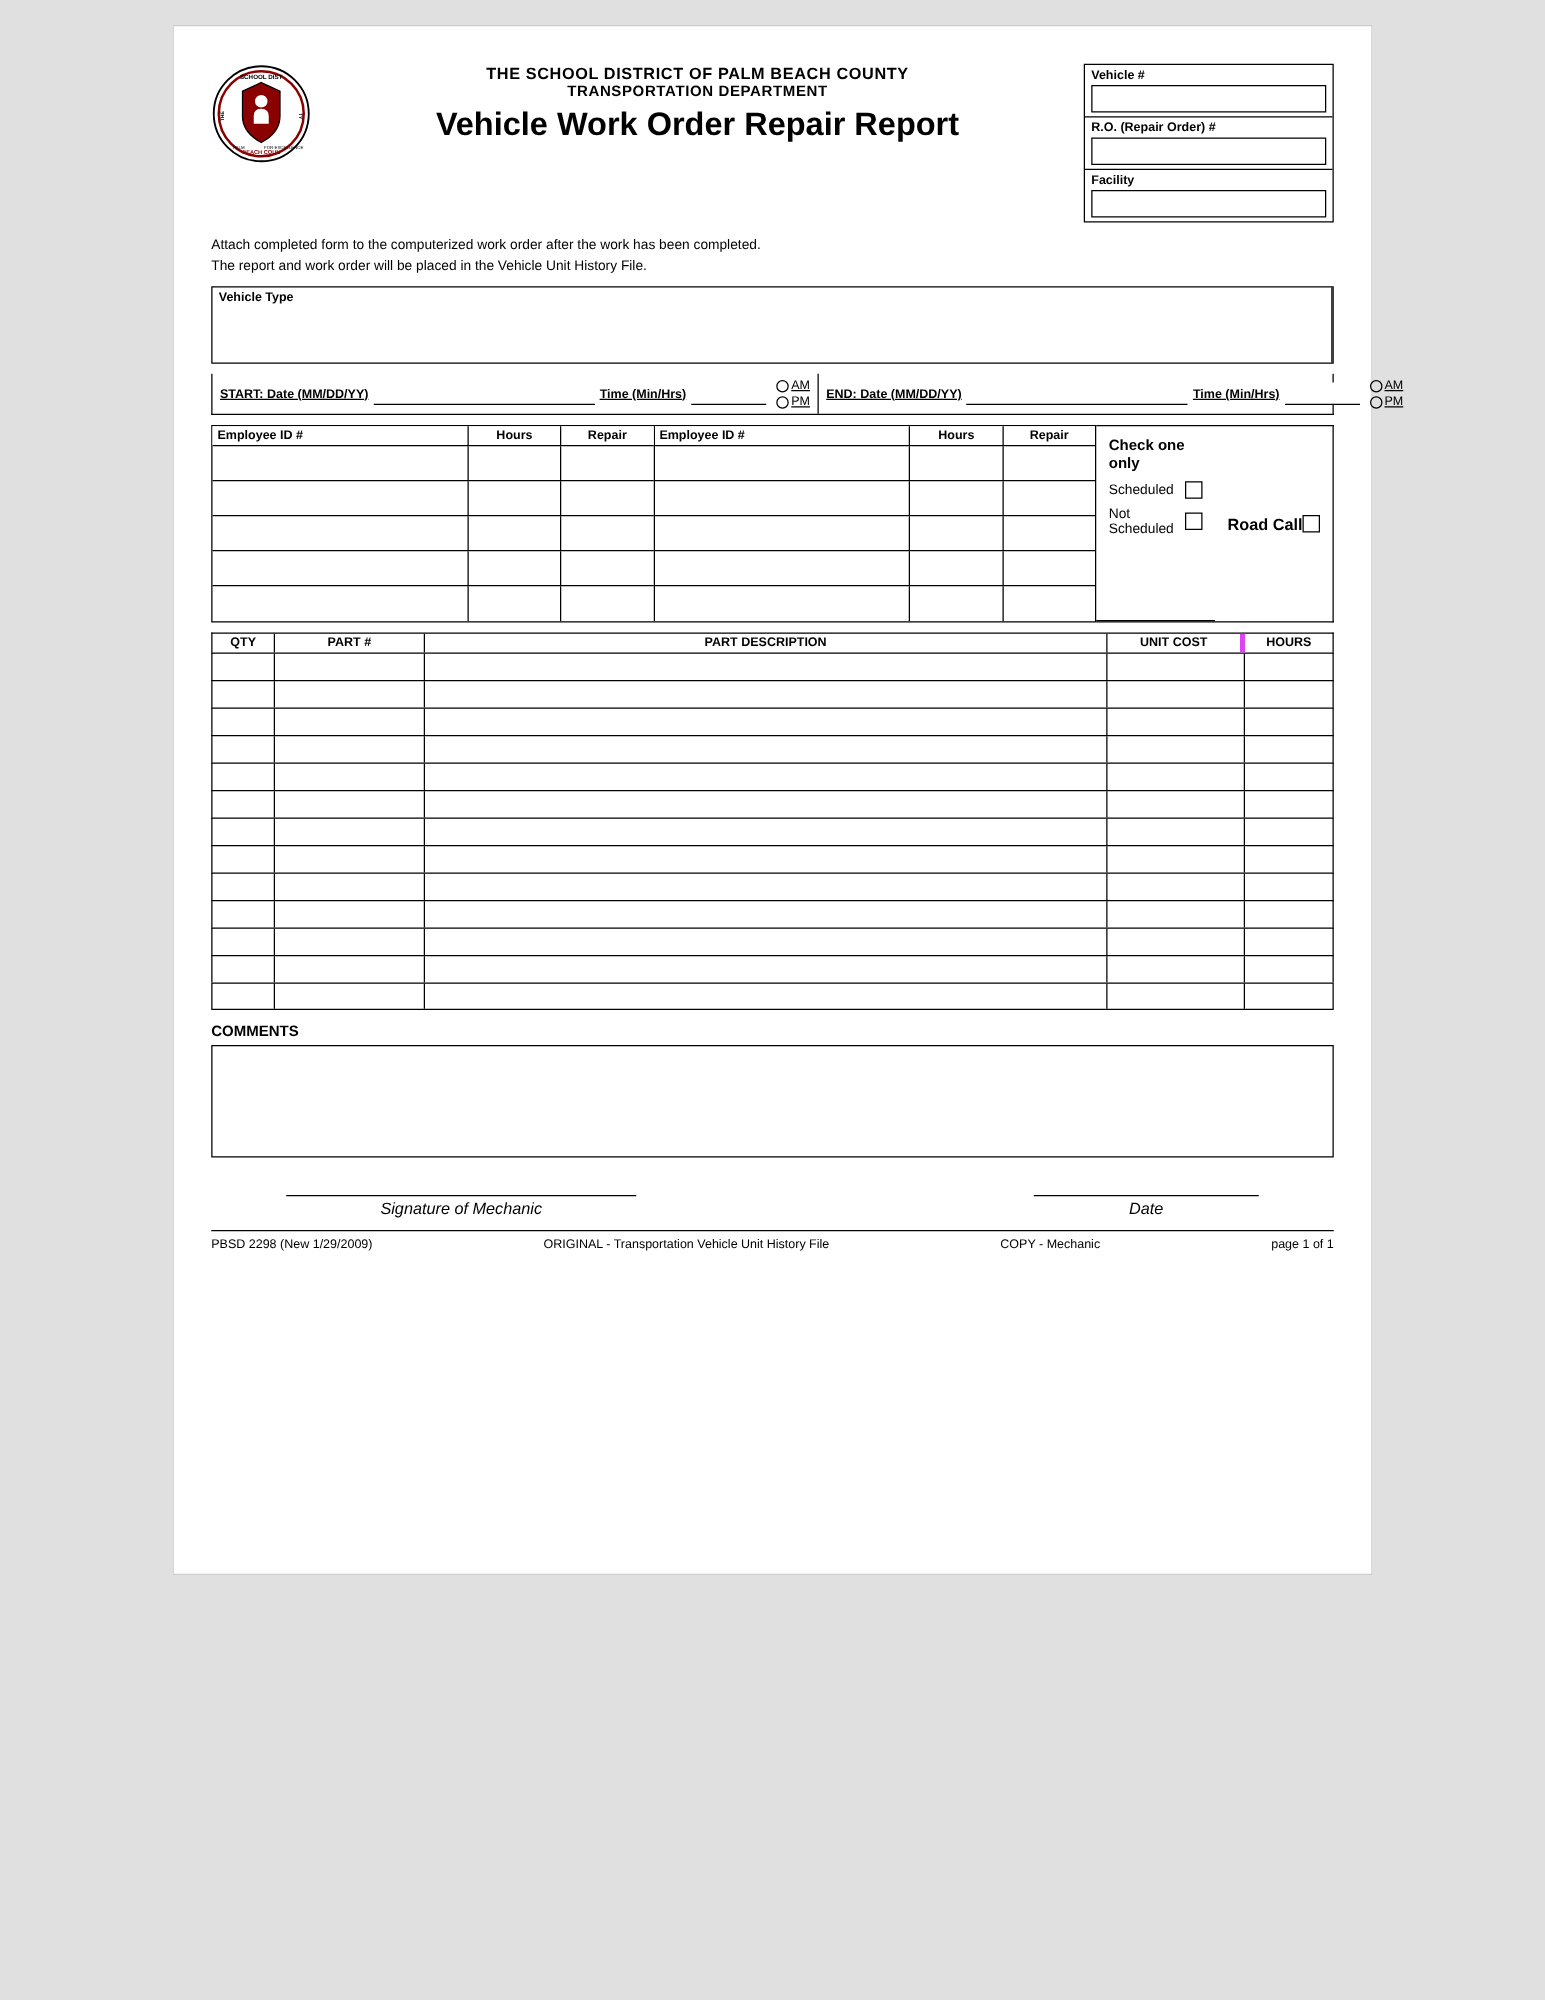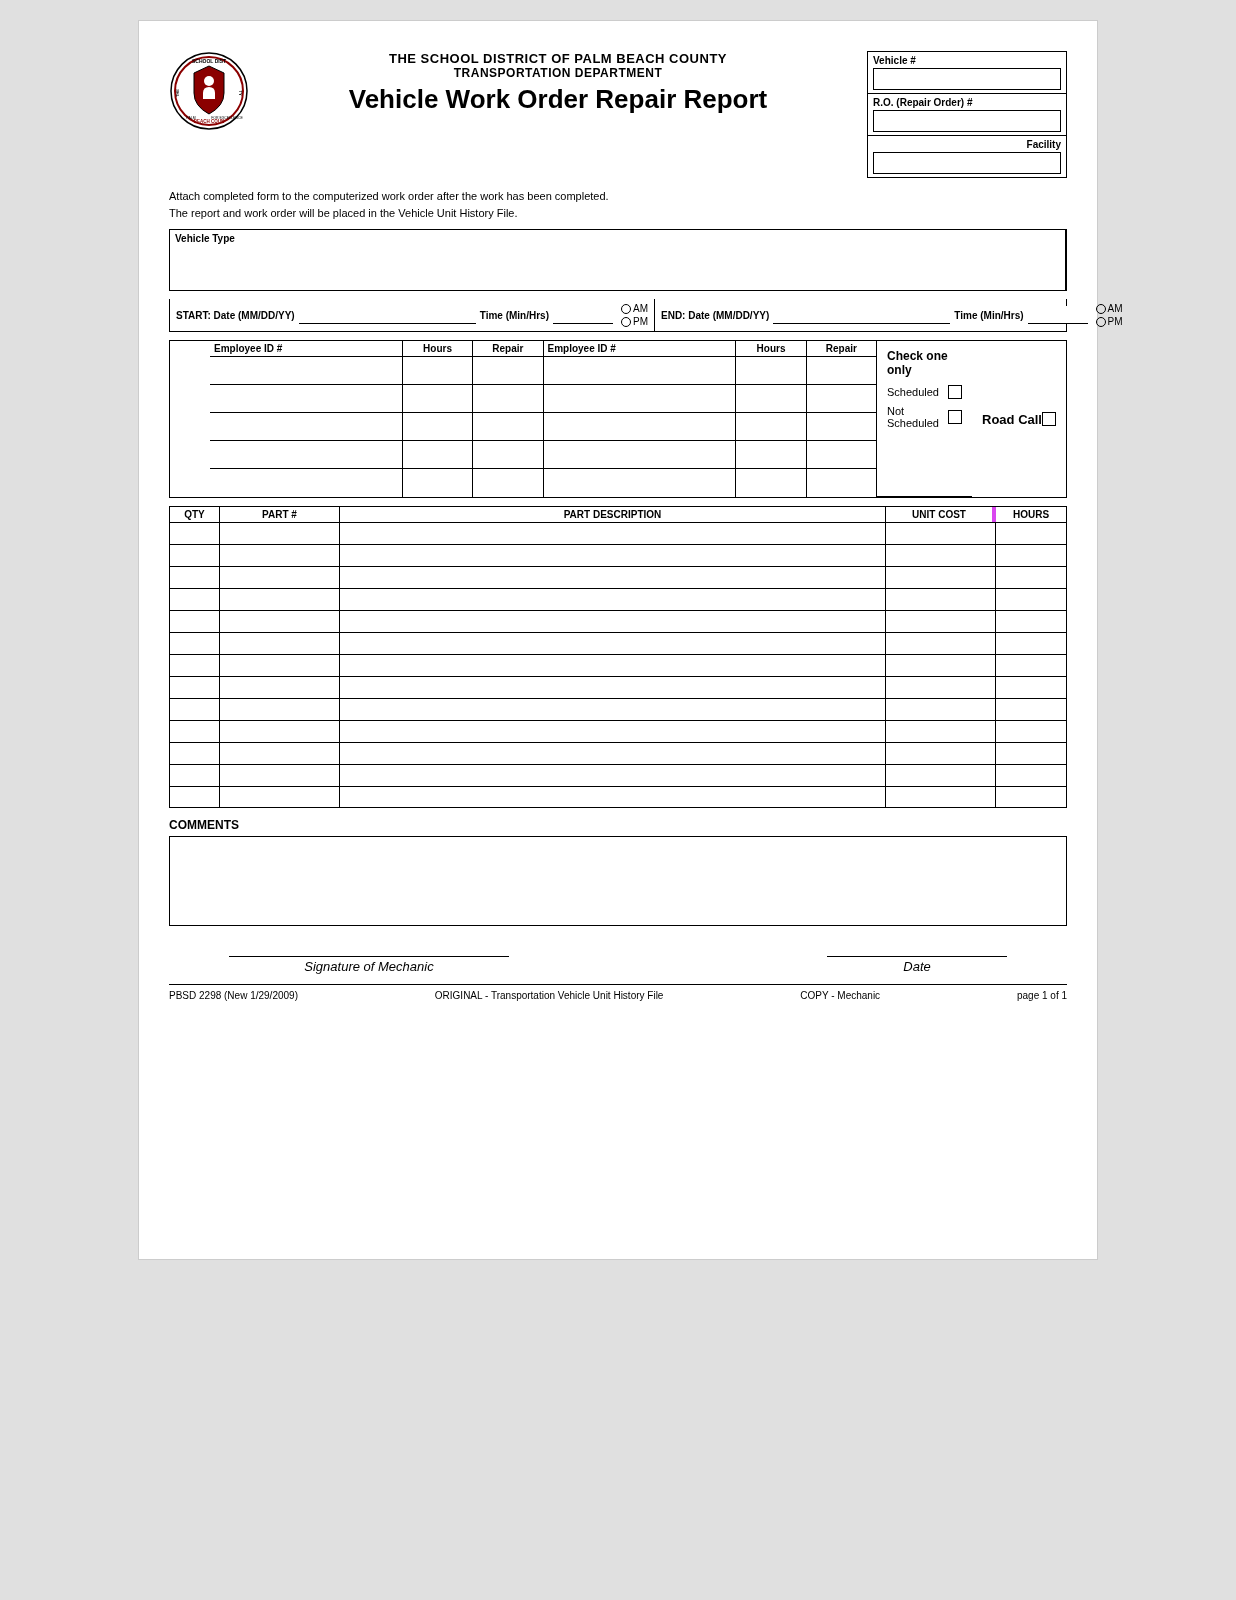--- a/index.html
+++ b/index.html
@@ -56,21 +56,20 @@
       flex-shrink: 0;
       border: 1px solid #000;
       font-size: 11px;
     }
     .header-right .field-block {
       padding: 3px 5px;
       border-bottom: 1px solid #000;
     }
     .header-right .field-block:last-child {
       border-bottom: none;
-      text-align: right;
     }
     .header-right .field-label {
       font-weight: bold;
       font-size: 10px;
       display: block;
       margin-bottom: 2px;
     }
     .header-right .field-value-box {
       height: 22px;
       border: 1px solid #000;
@@ -103,20 +102,21 @@
       display: block;
       margin-bottom: 2px;
     }
 
     
     .datetime-row {
       display: flex;
       border: 1px solid #000;
       border-top: none;
       margin-bottom: 8px;
+      text-decoration: underline;
     }
     .datetime-cell {
       flex: 1;
       padding: 4px 6px;
       border-right: 1px solid #000;
       font-size: 10px;
       display: flex;
       align-items: center;
       gap: 4px;
     }
@@ -174,21 +174,20 @@
       font-size: 10px;
       font-weight: bold;
     }
     .emp-col:last-child { border-right: none; }
     .emp-col-id { flex: 3; }
     .emp-col-hours { flex: 1; text-align: center; }
     .emp-col-repair { flex: 1; text-align: center; }
 
     .emp-both {
       display: flex;
-      margin-left: 40px;
     }
     .emp-half {
       flex: 1;
       border-right: 1px solid #000;
     }
     .emp-half:last-child { border-right: none; }
     .emp-half .emp-header {
       border-bottom: 1px solid #000;
     }
     .emp-row {

